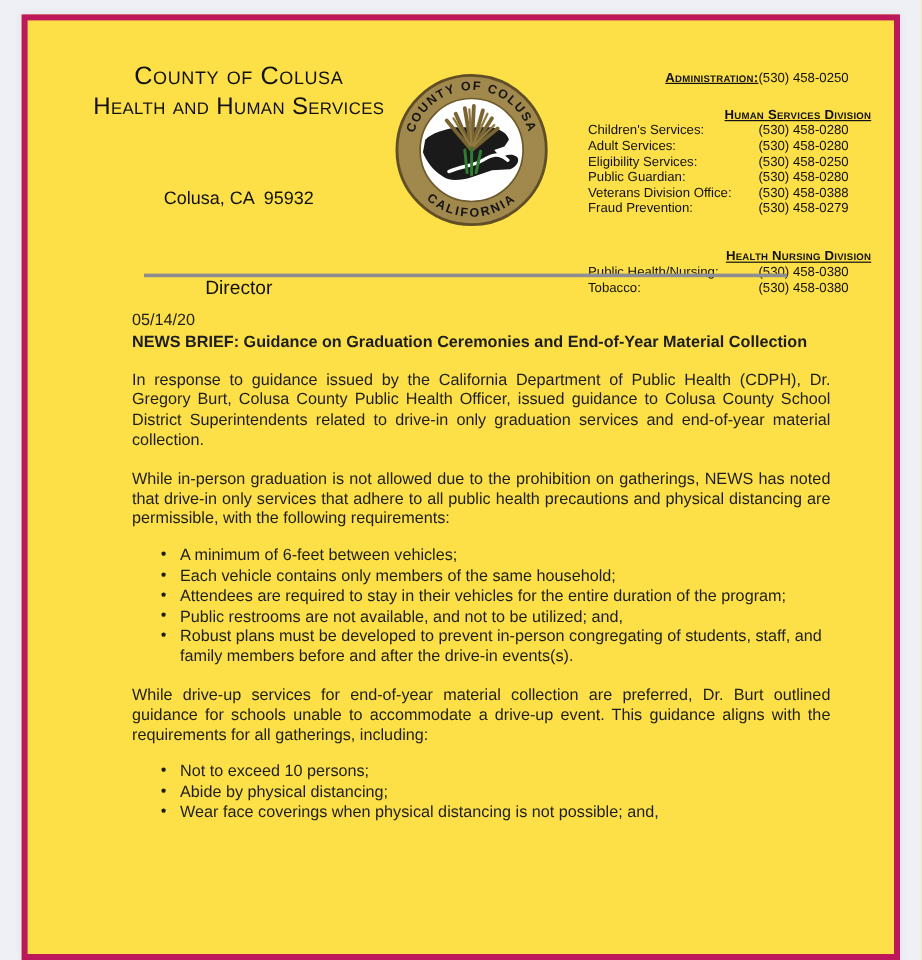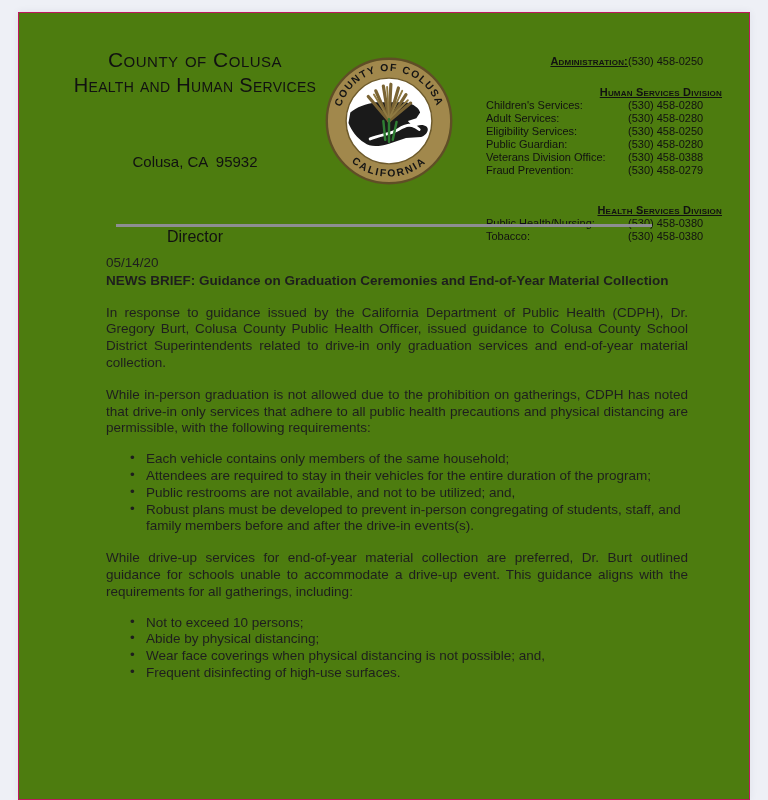--- a/index.html
+++ b/index.html
@@ -5,22 +5,22 @@
   * { margin:0; padding:0; box-sizing:border-box; }
   html,body { width:768px; height:800px; overflow:hidden; }
   body {
     background:#eef0f6;
     font-family:"Liberation Sans", sans-serif;
     color:#1f1f1f;
     position:relative;
   }
   .paper {
     position:absolute; left:18px; top:12px; width:732px; height:788px;
-    background:#4d7c0f;
-    border:1px solid #be185d;
+    background:#fde047;
+    border:5px solid #be185d;
     box-shadow:0 0 8px rgba(40,40,80,0.07);
   }
   
   .org-block {
     position:absolute; left:40px; top:34px; width:272px;
     text-align:center; color:#111;
   }
   .org1 { font-size:21px; line-height:26px; font-variant:small-caps; letter-spacing:0.5px; }
   .org2 { font-size:20px; line-height:24px; font-variant:small-caps; letter-spacing:0.3px; }
   .addr { margin-top:17px; font-size:15px; line-height:19px; white-space:pre-wrap; }
@@ -138,53 +138,53 @@
     <div class="c-row">
       <span class="c-label">Veterans Division Office:</span>
       <span class="c-phone">(530) 458-0388</span>
     </div>
     <div class="c-row">
       <span class="c-label">Fraud Prevention:</span>
       <span class="c-phone">(530) 458-0279</span>
     </div>
     <div class="gap-lg"></div>
     <div class="gap-sm"></div>
-    <div class="c-head">Health Services Division</div>
+    <div class="c-head">Health Nursing Division</div>
     <div class="c-row">
       <span class="c-label">Public Health/Nursing:</span>
       <span class="c-phone">(530) 458-0380</span>
     </div>
     <div class="c-row">
       <span class="c-label">Tobacco:</span>
       <span class="c-phone">(530) 458-0380</span>
     </div>
   </div>
 
   <div class="rule"></div>
 
   <div class="doc-body">
     <div class="date">05/14/20</div>
     <div class="headline">
       <span class="hl-label">NEWS BRIEF:</span>
       <span>Guidance on Graduation Ceremonies and End-of-Year Material Collection</span>
     </div>
 
     <p class="para">In response to guidance issued by the California Department of Public Health (CDPH), Dr. Gregory Burt, Colusa County Public Health Officer, issued guidance to Colusa County School District Superintendents related to drive-in only graduation services and end-of-year material collection.</p>
-    <p class="para">While in-person graduation is not allowed due to the prohibition on gatherings, CDPH has noted that drive-in only services that adhere to all public health precautions and physical distancing are permissible, with the following requirements:</p>
+    <p class="para">While in-person graduation is not allowed due to the prohibition on gatherings, NEWS has noted that drive-in only services that adhere to all public health precautions and physical distancing are permissible, with the following requirements:</p>
 
     <ul>
+      <li>A minimum of 6-feet between vehicles;</li>
       <li>Each vehicle contains only members of the same household;</li>
       <li>Attendees are required to stay in their vehicles for the entire duration of the program;</li>
       <li>Public restrooms are not available, and not to be utilized; and,</li>
       <li>Robust plans must be developed to prevent in-person congregating of students, staff, and family members before and after the drive-in events(s).</li>
     </ul>
 
     <p class="para">While drive-up services for end-of-year material collection are preferred, Dr. Burt outlined guidance for schools unable to accommodate a drive-up event.  This guidance aligns with the requirements for all gatherings, including:</p>
 
     <ul>
       <li>Not to exceed 10 persons;</li>
       <li>Abide by physical distancing;</li>
       <li>Wear face coverings when physical distancing is not possible; and,</li>
-      <li>Frequent disinfecting of high-use surfaces.</li>
     </ul>
   </div>
 
 </div>
 
 </body></html>

